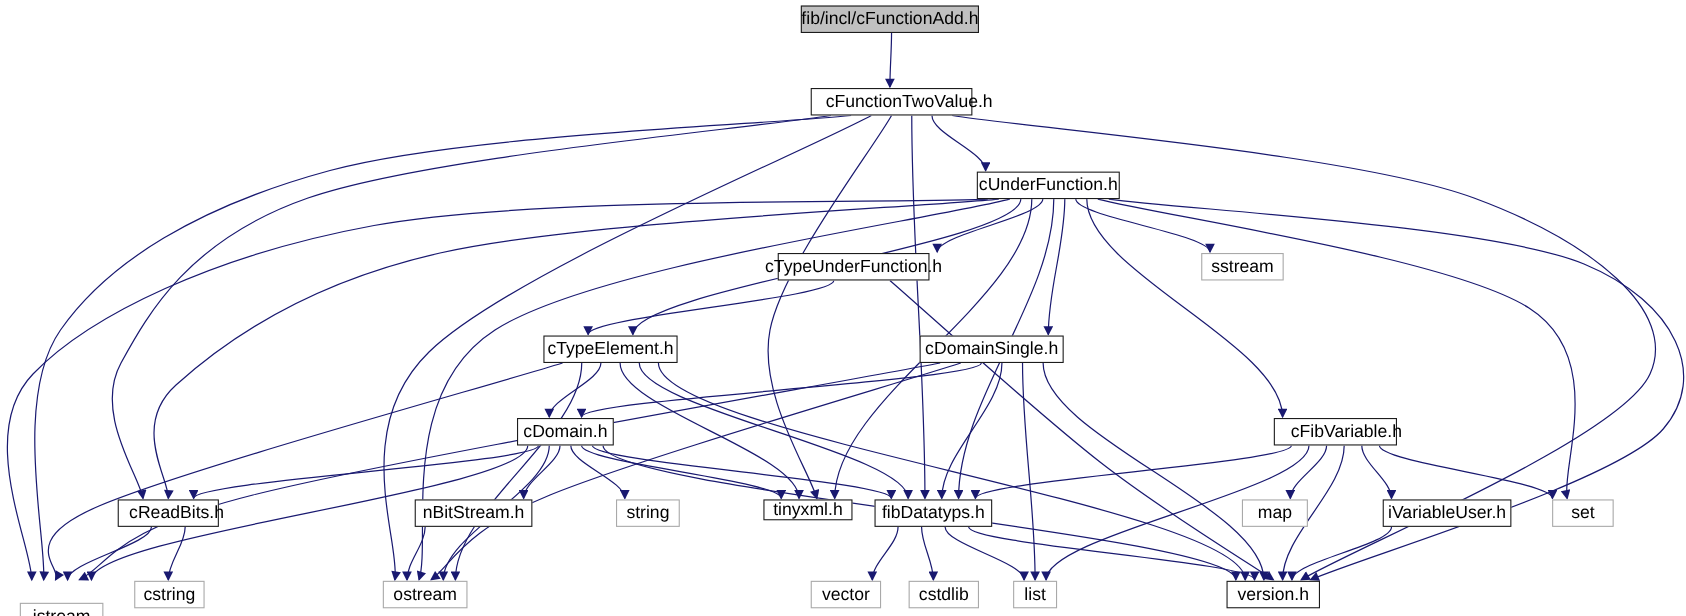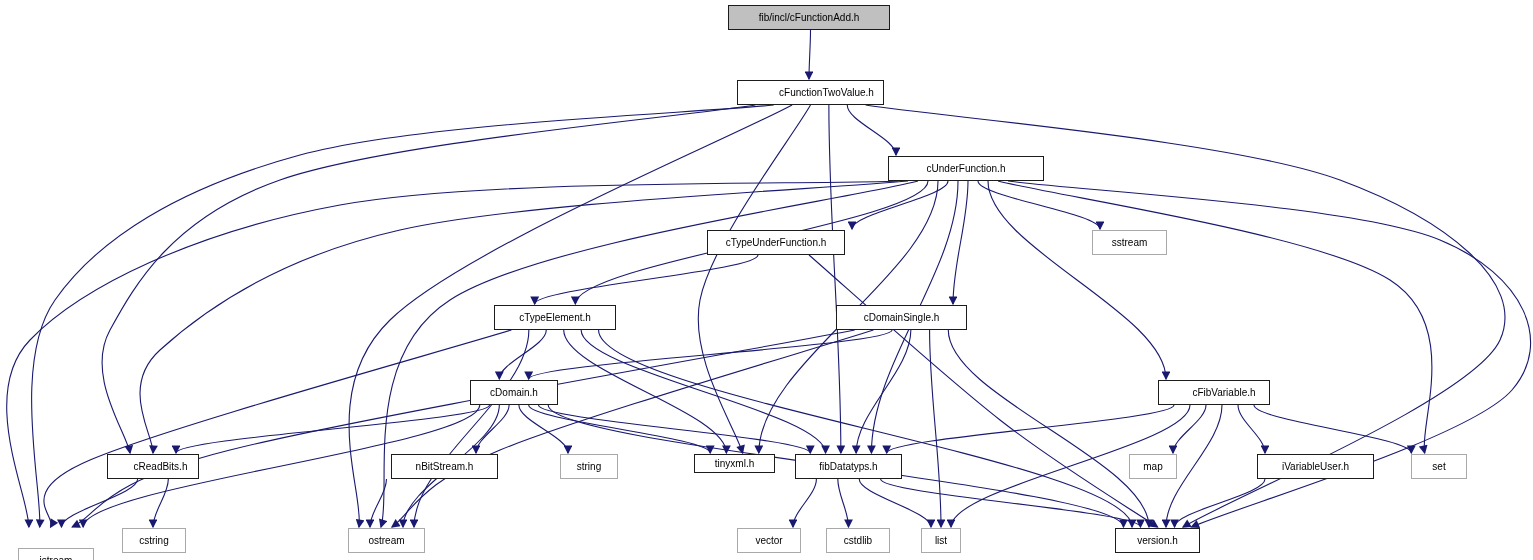--- a/index.html
+++ b/index.html
@@ -1,21 +1,21 @@
 <!DOCTYPE html>
 <html><head>
 <meta charset="utf-8">
 <style>
   html,body{margin:0;padding:0;background:#ffffff;}
   .graph{position:relative;width:1533px;height:560px;overflow:hidden;
          font-family:"Liberation Sans",sans-serif;background:#ffffff;}
   .graph svg{position:absolute;left:0;top:0;}
   .node{position:absolute;box-sizing:border-box;display:flex;align-items:center;
         justify-content:center;background:#ffffff;border:1px solid #1c1c1c;
-        font-size:10px;color:#000;white-space:nowrap;cursor:pointer;z-index:2;}
+        font-size:16px;color:#000;white-space:nowrap;cursor:pointer;z-index:2;}
   .node.external{cursor:default;}
   .node.root{cursor:default;}
 </style>
 </head>
 <body>
 
 <div class="graph">
   <svg width="1533" height="560" viewBox="0 0 1533 560">
     <defs>
       <marker id="arrow" viewBox="0 0 10 10" refX="8.5" refY="5" markerWidth="9" markerHeight="8" orient="auto">
@@ -77,33 +77,33 @@
         <path d="M386.5,479 C386.5,495 370,511 370,527" fill="none" stroke="#191970" stroke-width="1.1" marker-end="url(#arrow)"></path>
         <path d="M816.4,479 C816.4,495 793,511 793,527" fill="none" stroke="#191970" stroke-width="1.1" marker-end="url(#arrow)"></path>
         <path d="M837.8,479 C837.8,495 848.5,511 848.5,527" fill="none" stroke="#191970" stroke-width="1.1" marker-end="url(#arrow)"></path>
         <path d="M859.2,479 C859.2,495 931,511 931,527" fill="none" stroke="#191970" stroke-width="1.1" marker-end="url(#arrow)"></path>
         <path d="M880.6,479 C880.6,495 1140.5,511 1140.5,527" fill="none" stroke="#191970" stroke-width="1.1" marker-end="url(#arrow)"></path>
       </g>
   </svg>
   <div>
       <div class="node root" style="left: 728px; top: 5px; width: 162px; height: 25px; border-color: rgb(28, 28, 28); background: rgb(192, 192, 192);">fib/incl/cFunctionAdd.h</div>
       <div class="node internal" style="left: 737px; top: 80px; width: 147px; height: 25px; border-color: rgb(28, 28, 28); padding-left: 32px;">cFunctionTwoValue.h</div>
-      <div class="node internal" style="left: 888px; top: 156px; width: 156px; height: 25px; border-color: rgb(28, 28, 28);">cUnderFunction.h</div>
+      <div class="node internal" style="left: 888px; top: 156px; width: 130px; height: 25px; border-color: rgb(28, 28, 28);">cUnderFunction.h</div>
       <div class="node internal" style="left: 707px; top: 230px; width: 138px; height: 25px; border-color: rgb(28, 28, 28);">cTypeUnderFunction.h</div>
       <div class="node external" style="left: 1092px; top: 230px; width: 75px; height: 25px; border-color: rgb(169, 169, 169);">sstream</div>
       <div class="node internal" style="left: 494px; top: 305px; width: 122px; height: 25px; border-color: rgb(28, 28, 28);">cTypeElement.h</div>
       <div class="node internal" style="left: 836px; top: 305px; width: 131px; height: 25px; border-color: rgb(28, 28, 28);">cDomainSingle.h</div>
       <div class="node internal" style="left: 470px; top: 380px; width: 88px; height: 25px; border-color: rgb(28, 28, 28);">cDomain.h</div>
       <div class="node internal" style="left: 1158px; top: 380px; width: 112px; height: 25px; border-color: rgb(28, 28, 28); padding-left: 20px;">cFibVariable.h</div>
       <div class="node internal" style="left: 107px; top: 454px; width: 92px; height: 25px; border-color: rgb(28, 28, 28); padding-left: 15px;">cReadBits.h</div>
-      <div class="node internal" style="left: 377px; top: 454px; width: 107px; height: 25px; border-color: rgb(28, 28, 28); margin-left: 14px;">nBitStream.h</div>
+      <div class="node internal" style="left: 377px; top: 454px; width: 107px; height: 25px; border-color: rgb(28, 28, 28);">nBitStream.h</div>
       <div class="node external" style="left: 560px; top: 454px; width: 58px; height: 25px; border-color: rgb(169, 169, 169);">string</div>
       <div class="node internal" style="left: 694px; top: 454px; width: 81px; height: 19px; border-color: rgb(28, 28, 28);">tinyxml.h</div>
       <div class="node internal" style="left: 795px; top: 454px; width: 107px; height: 25px; border-color: rgb(28, 28, 28);">fibDatatyps.h</div>
-      <div class="node external" style="left: 1129px; top: 454px; width: 48px; height: 25px; border-color: rgb(169, 169, 169);">map</div>
+      <div class="node external" style="left: 1129px; top: 454px; width: 60px; height: 25px; border-color: rgb(169, 169, 169);">map</div>
       <div class="node internal" style="left: 1257px; top: 454px; width: 117px; height: 25px; border-color: rgb(28, 28, 28);">iVariableUser.h</div>
       <div class="node external" style="left: 1398px; top: 454px; width: 56px; height: 25px; border-color: rgb(169, 169, 169); margin-left: 13px;">set</div>
       <div class="node external" style="left: 18px; top: 528px; width: 76px; height: 25px; border-color: rgb(169, 169, 169); margin-top: 20px;">istream</div>
       <div class="node external" style="left: 122px; top: 528px; width: 64px; height: 25px; border-color: rgb(169, 169, 169);">cstring</div>
       <div class="node external" style="left: 348px; top: 528px; width: 77px; height: 25px; border-color: rgb(169, 169, 169);">ostream</div>
       <div class="node external" style="left: 737px; top: 528px; width: 64px; height: 25px; border-color: rgb(169, 169, 169);">vector</div>
       <div class="node external" style="left: 826px; top: 528px; width: 64px; height: 25px; border-color: rgb(169, 169, 169);">cstdlib</div>
       <div class="node external" style="left: 921px; top: 528px; width: 40px; height: 25px; border-color: rgb(169, 169, 169);">list</div>
       <div class="node internal" style="left: 1115px; top: 528px; width: 85px; height: 25px; border-color: rgb(28, 28, 28);">version.h</div>
     </div>

